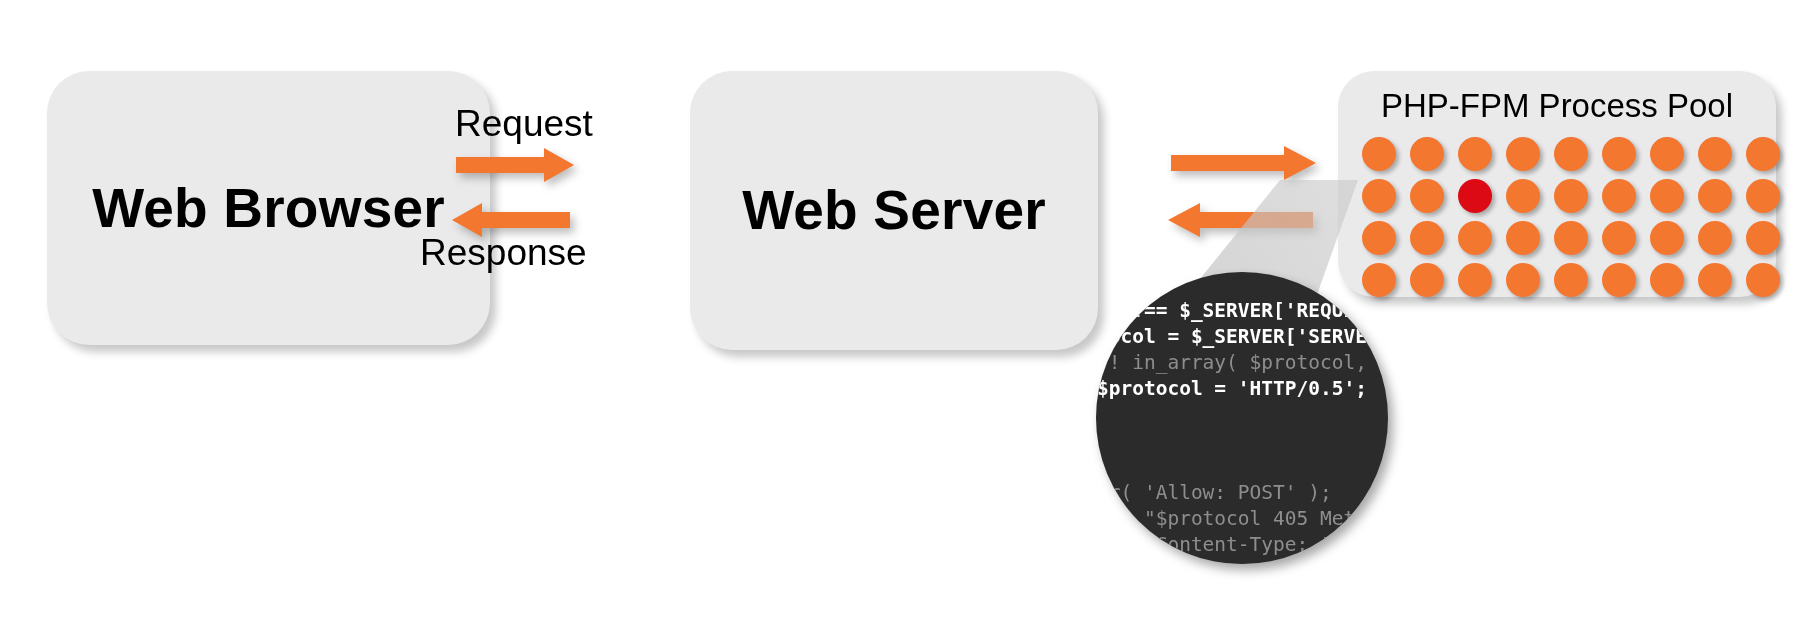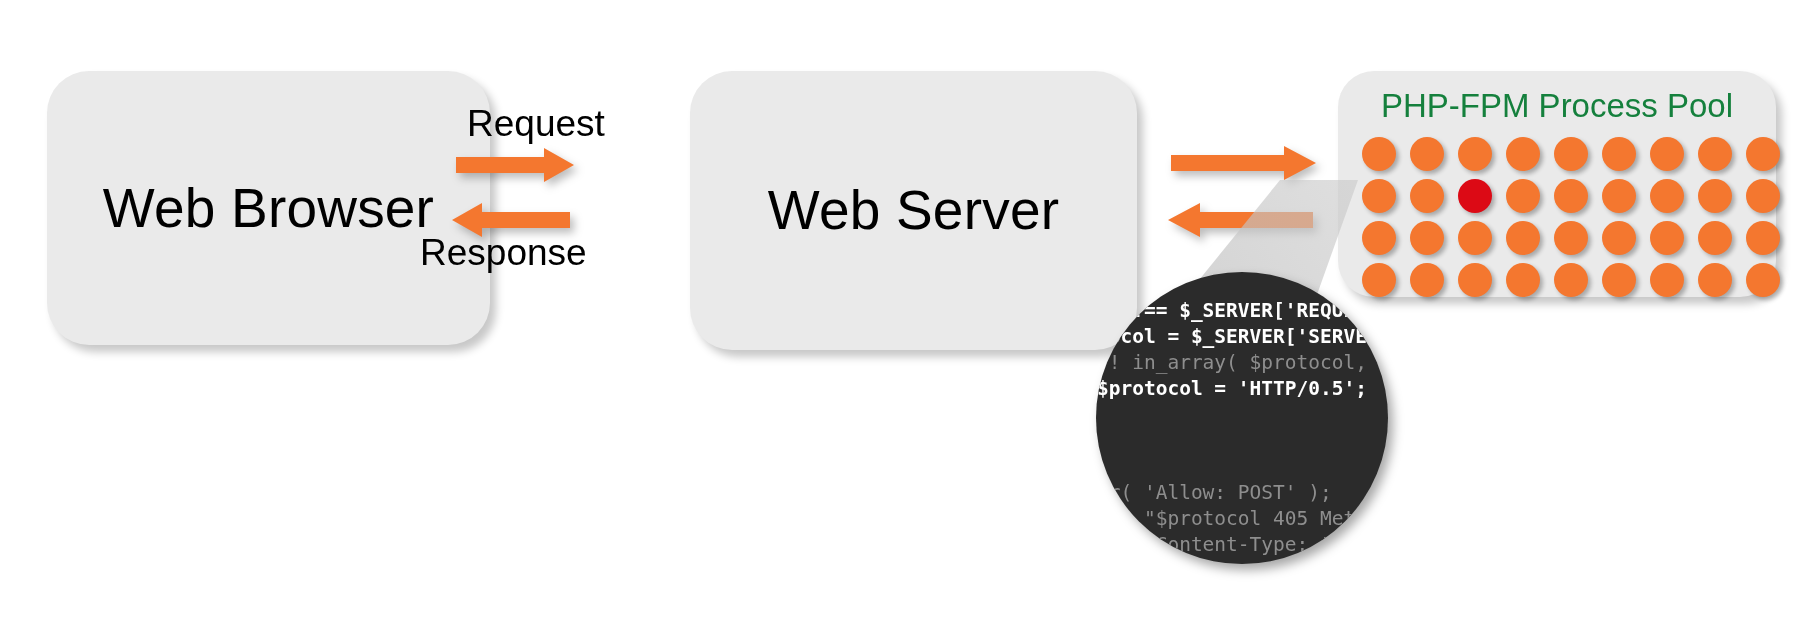--- a/index.html
+++ b/index.html
@@ -27,41 +27,41 @@
     background: #eaeaea;
     border-radius: 42px;
     box-shadow: 6px 7px 9px rgba(0,0,0,0.22);
     display: flex;
     align-items: center;
     justify-content: center;
   }
   .node-label {
     font-size: 55px;
     color: #000000;
-    font-weight: 400;
+    font-weight: 700;
     letter-spacing: 0.2px;
     line-height: 1;
     white-space: nowrap;
   }
 
   #box-browser { left: 47px;  top: 71px;  width: 443px; height: 274px; }
-  #box-server  { left: 690px; top: 71px;  width: 447px; height: 279px; }
+  #box-server  { left: 690px; top: 71px;  width: 408px; height: 279px; }
 
   #box-pool {
     left: 1338px; top: 71px; width: 438px; height: 226px;
     display: block;
     border-radius: 36px;
   }
   .pool-title {
     position: absolute;
     left: 0; right: 0;
     top: 16px;
     text-align: center;
     font-size: 33px;
-    color: #15803d;
+    color: #000000;
     white-space: nowrap;
   }
 
   
   .dot-grid {
     position: absolute;
     left: 17px;
     top: 62px;
     display: grid;
     grid-template-columns: repeat(9, 48px);
@@ -132,21 +132,21 @@
 </style>
 </head>
 <body>
 
 <div id="stage">
 
   <div class="node-box" id="box-browser">
     <span class="node-label">Web Browser</span>
   </div>
 
-  <div class="edge-label" style="left:455px; top:103px;margin-left:12px;">Request</div>
+  <div class="edge-label" style="left:455px; top:103px;">Request</div>
   <div class="arrow" style="left:456px; top:148px; width:118px;">
     <svg width="118" height="34" viewBox="0 0 118 34">
       <polygon points="0,9 88,9 88,0 118,17 88,34 88,25 0,25" fill="#F4772F"></polygon>
     </svg>
   </div>
 
   <div class="arrow" style="left:452px; top:203px; width:118px;">
     <svg width="118" height="34" viewBox="0 0 118 34">
       <polygon points="118,9 30,9 30,0 0,17 30,34 30,25 118,25" fill="#F4772F"></polygon>
     </svg>

